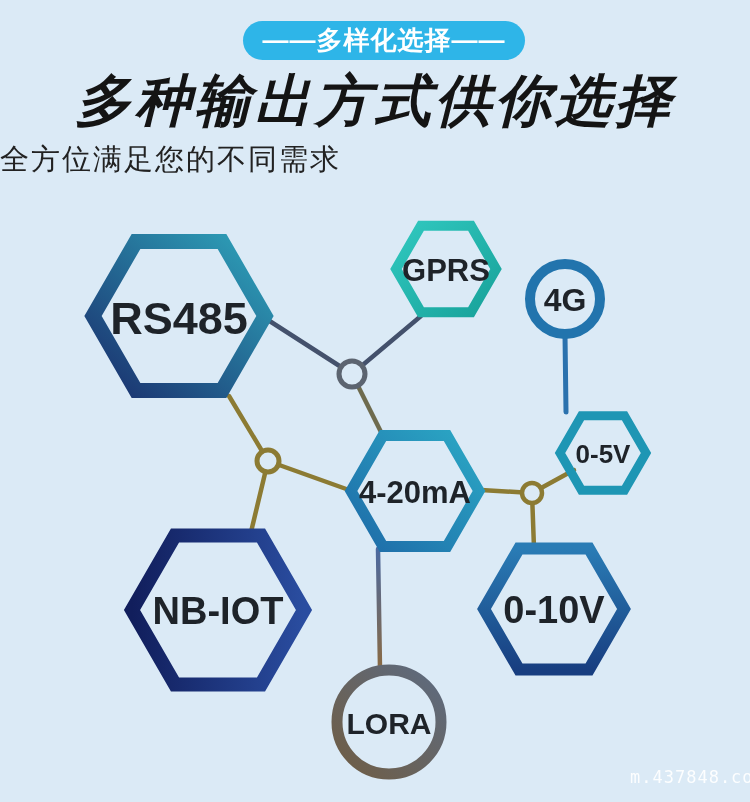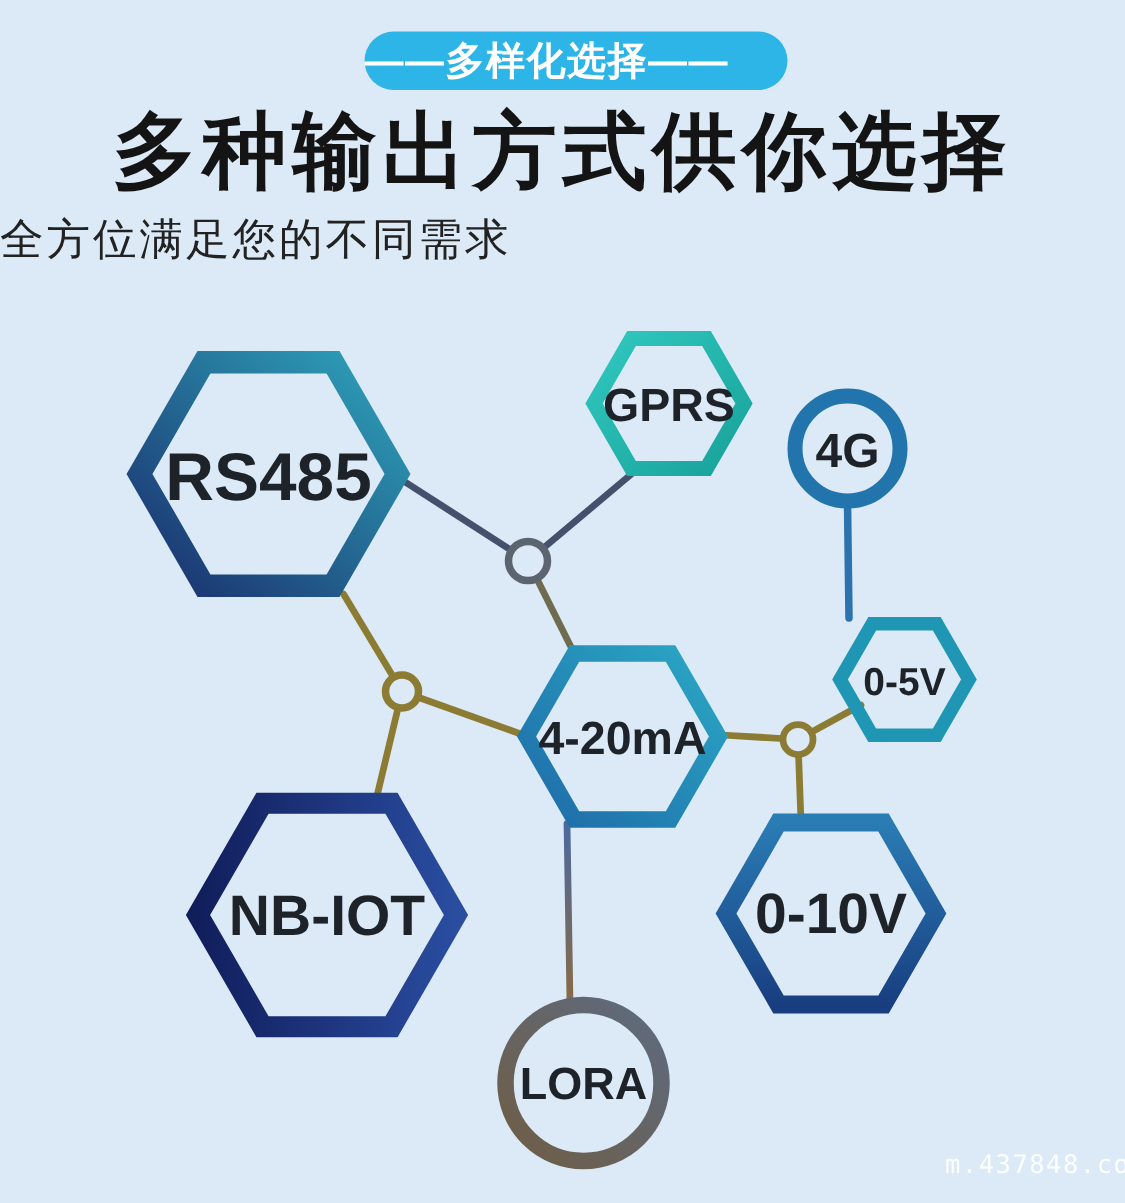--- a/index.html
+++ b/index.html
@@ -13,32 +13,34 @@
   .banner{
     position:absolute;
     left:243px;top:21px;
     width:282px;height:39px;
     background:#2eb5e8;
     border-radius:20px;
     color:#ffffff;
     font-size:26px;
     font-weight:700;
     line-height:39px;
+    text-align:center;
     letter-spacing:1px;
     white-space:nowrap;
   }
   .title{
     position:absolute;
     left:0;top:64px;width:750px;
     text-align:center;
     font-size:56px;
     font-weight:900;
     letter-spacing:4px;
     color:#141414;
     white-space:nowrap;
+    font-style:italic;
   }
   .subtitle{
     position:absolute;
     left:0;top:140px;width:750px;
     text-align:left;
     font-size:29px;
     font-weight:500;
     letter-spacing:2px;
     color:#222222;
     white-space:nowrap;

